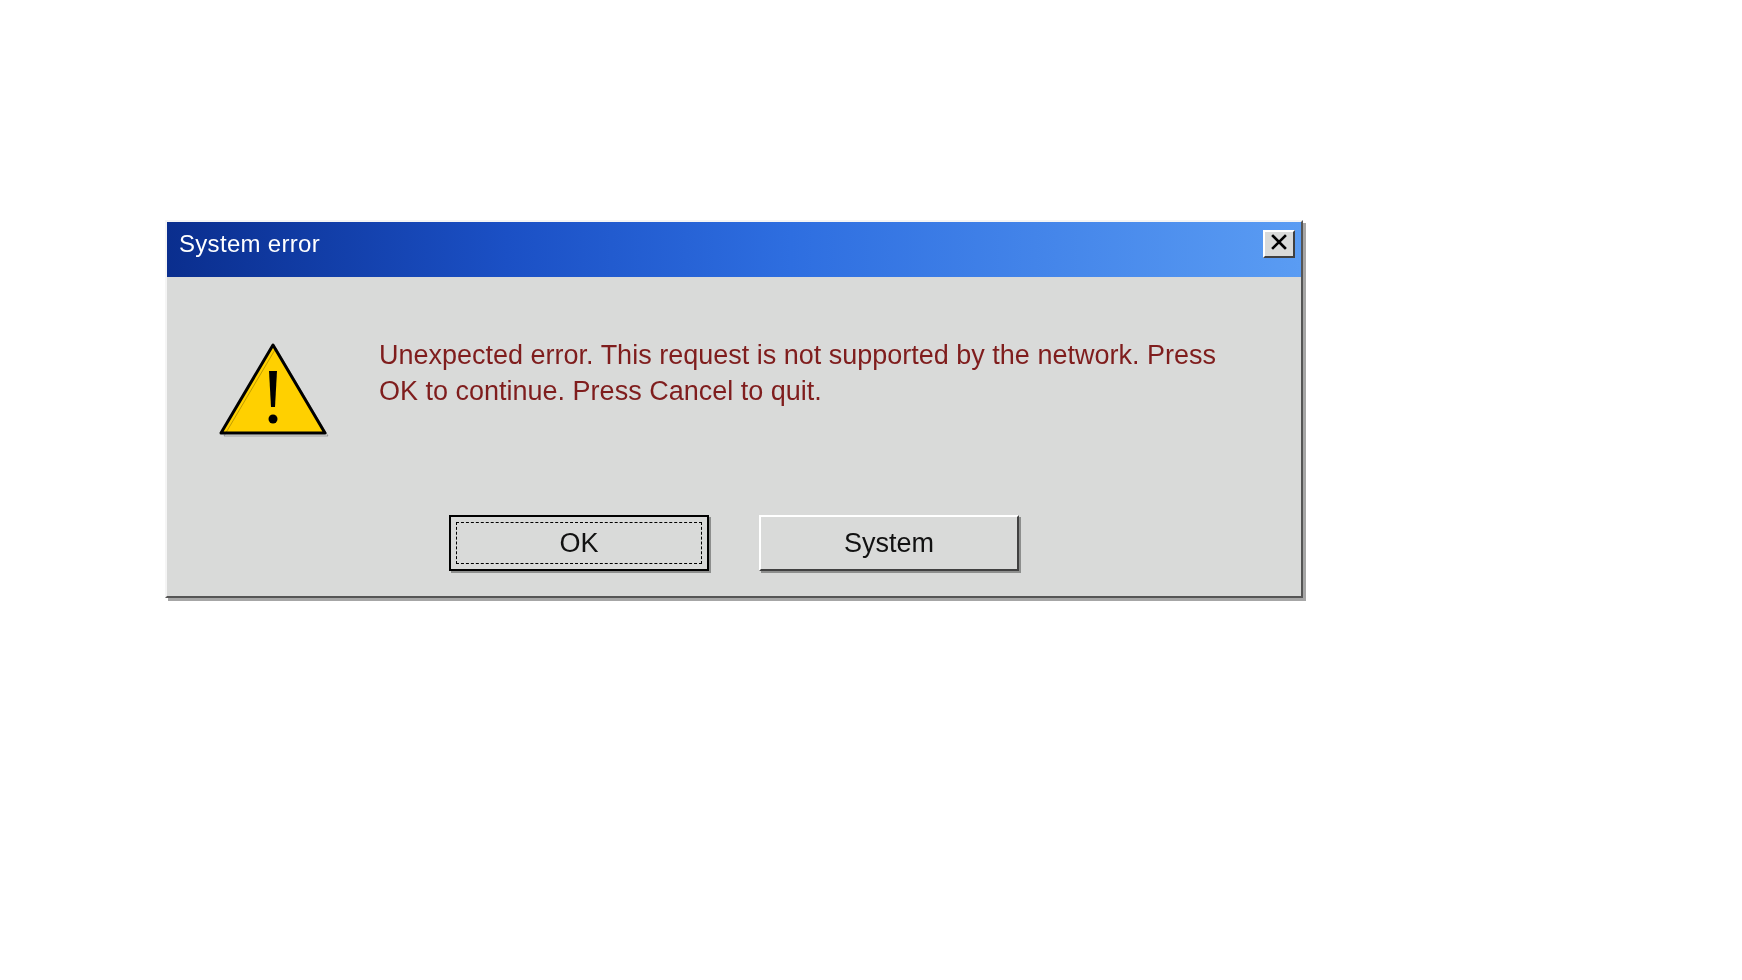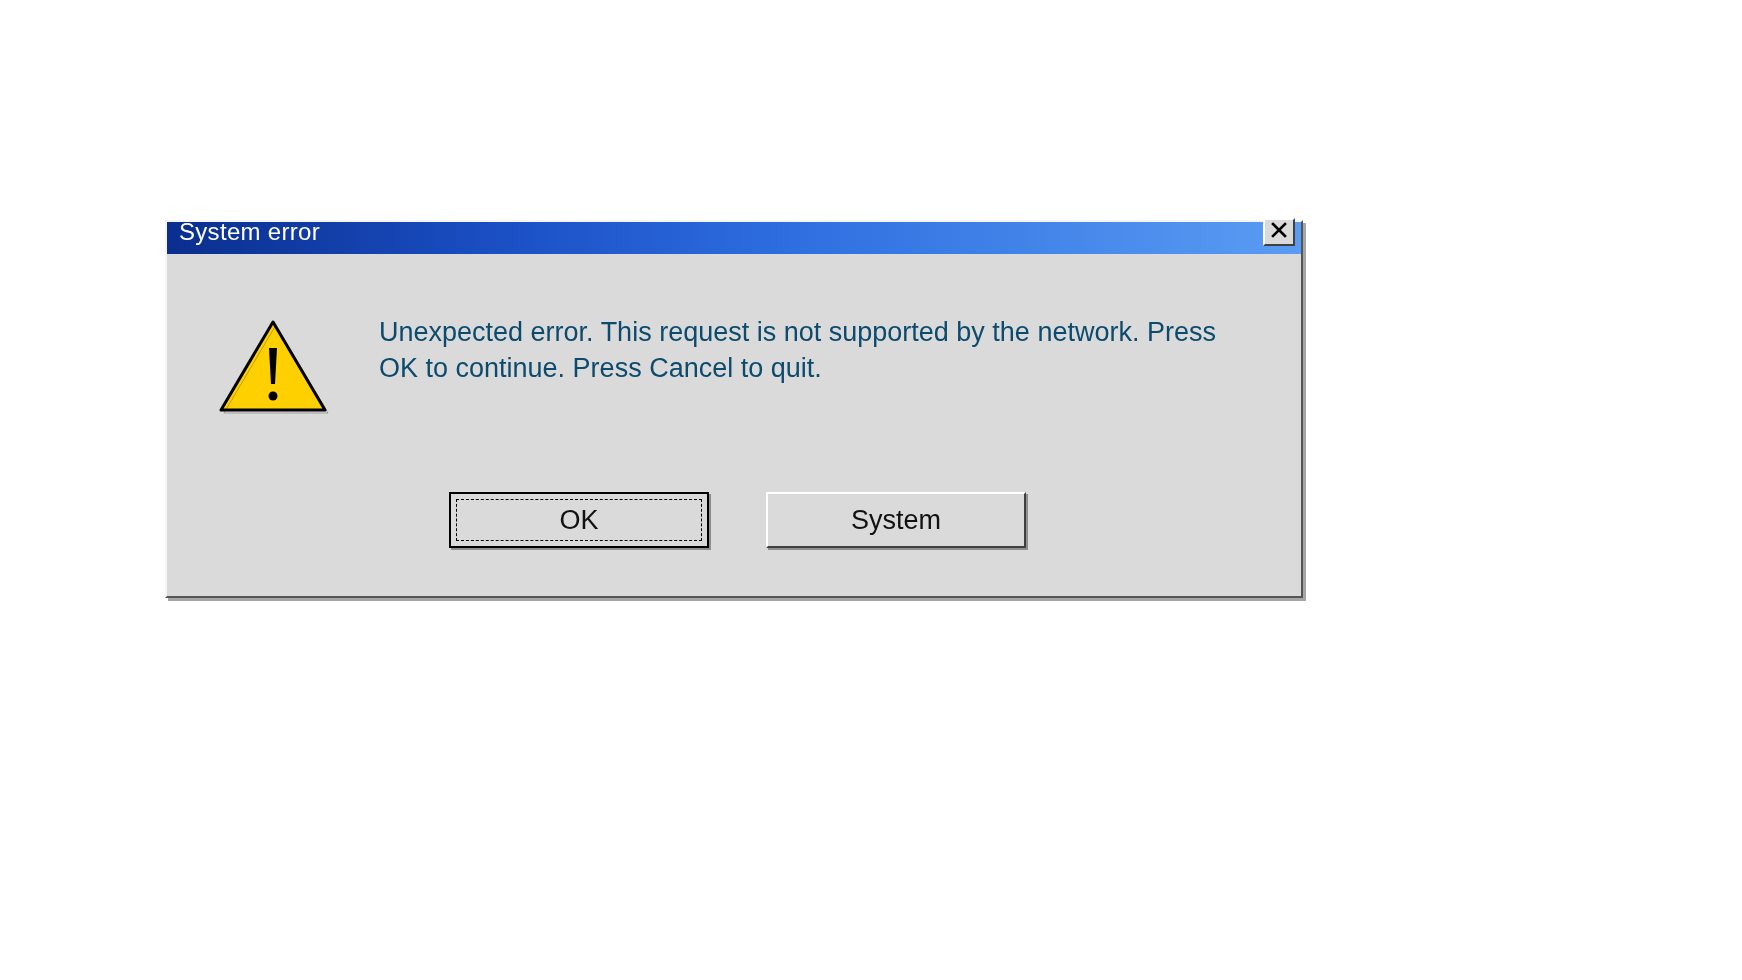--- a/index.html
+++ b/index.html
@@ -21,21 +21,21 @@
       width: 1138px;
       height: 378px;
       background: #d9dad9;
       border-top: 2px solid #f5f5f5;
       border-left: 2px solid #f5f5f5;
       border-right: 2px solid #555;
       border-bottom: 2px solid #555;
       box-shadow: 3px 3px 0 rgba(0,0,0,0.35);
     }
     .titlebar {
-      height: 32px;
+      height: 55px;
       background: linear-gradient(90deg, #0a2e8e 0%, #1b50c5 30%, #2e6ee0 55%, #5a9cf3 100%);
       display: flex;
       align-items: center;
       justify-content: space-between;
       padding: 0 6px 12px 12px;
     }
     .titlebar-title {
       color: #ffffff;
       font-size: 24px;
       font-weight: 400;
@@ -59,21 +59,21 @@
       align-items: flex-start;
       padding: 60px 40px 0 50px;
       gap: 50px;
     }
     .icon-wrap {
       flex-shrink: 0;
       padding-top: 4px;
     }
     .message {
       font-size: 27px;
-      color: #0c4a6e;
+      color: #7f1d1d;
       line-height: 1.35;
     }
     .buttons {
       display: flex;
       justify-content: center;
       gap: 50px;
       margin-top: 70px;
     }
     .btn {
       width: 260px;
@@ -84,21 +84,20 @@
       border-right: 2px solid #404040;
       border-bottom: 2px solid #404040;
       box-shadow: 2px 2px 0 rgba(0,0,0,0.35);
       font-size: 27px;
       color: #111;
       display: flex;
       align-items: center;
       justify-content: center;
       cursor: pointer;
       font-family: inherit;
-      margin-left: 7px;
     }
     .btn.default {
       position: relative;
       outline: 1px dashed #000;
       outline-offset: -8px;
       border: 2px solid #000;
     }
   </style>
 </head>
 <body>

